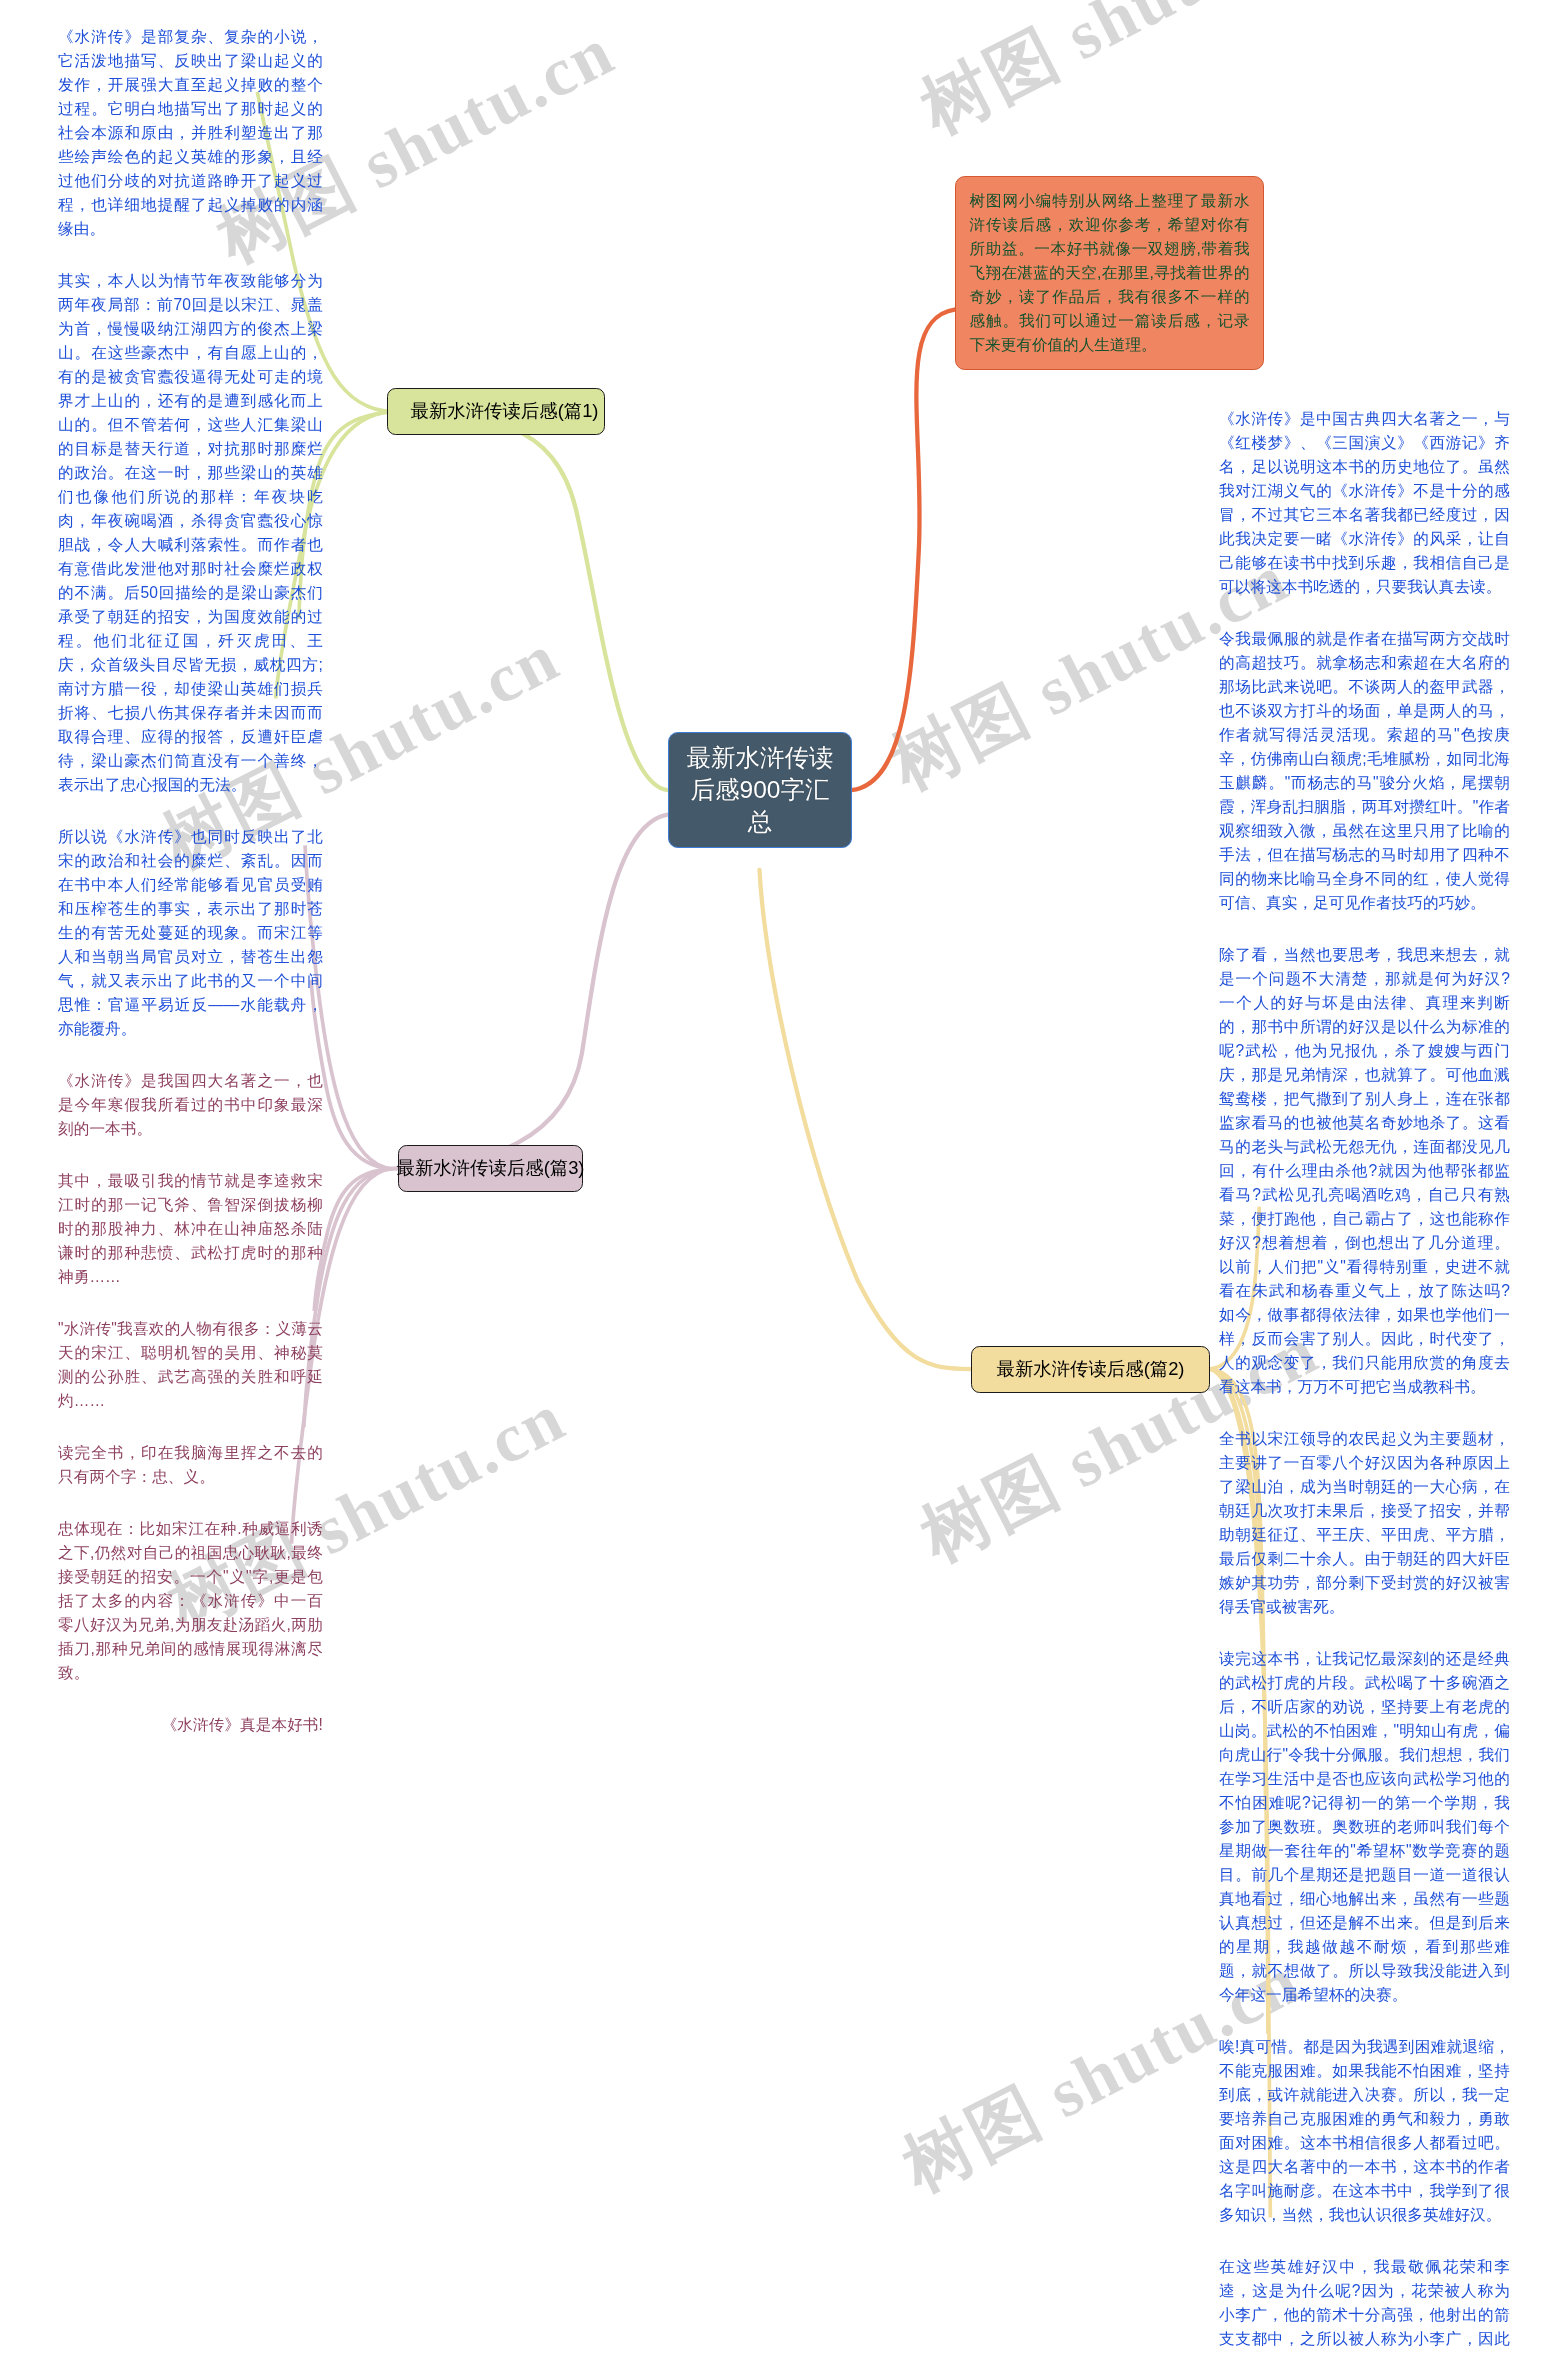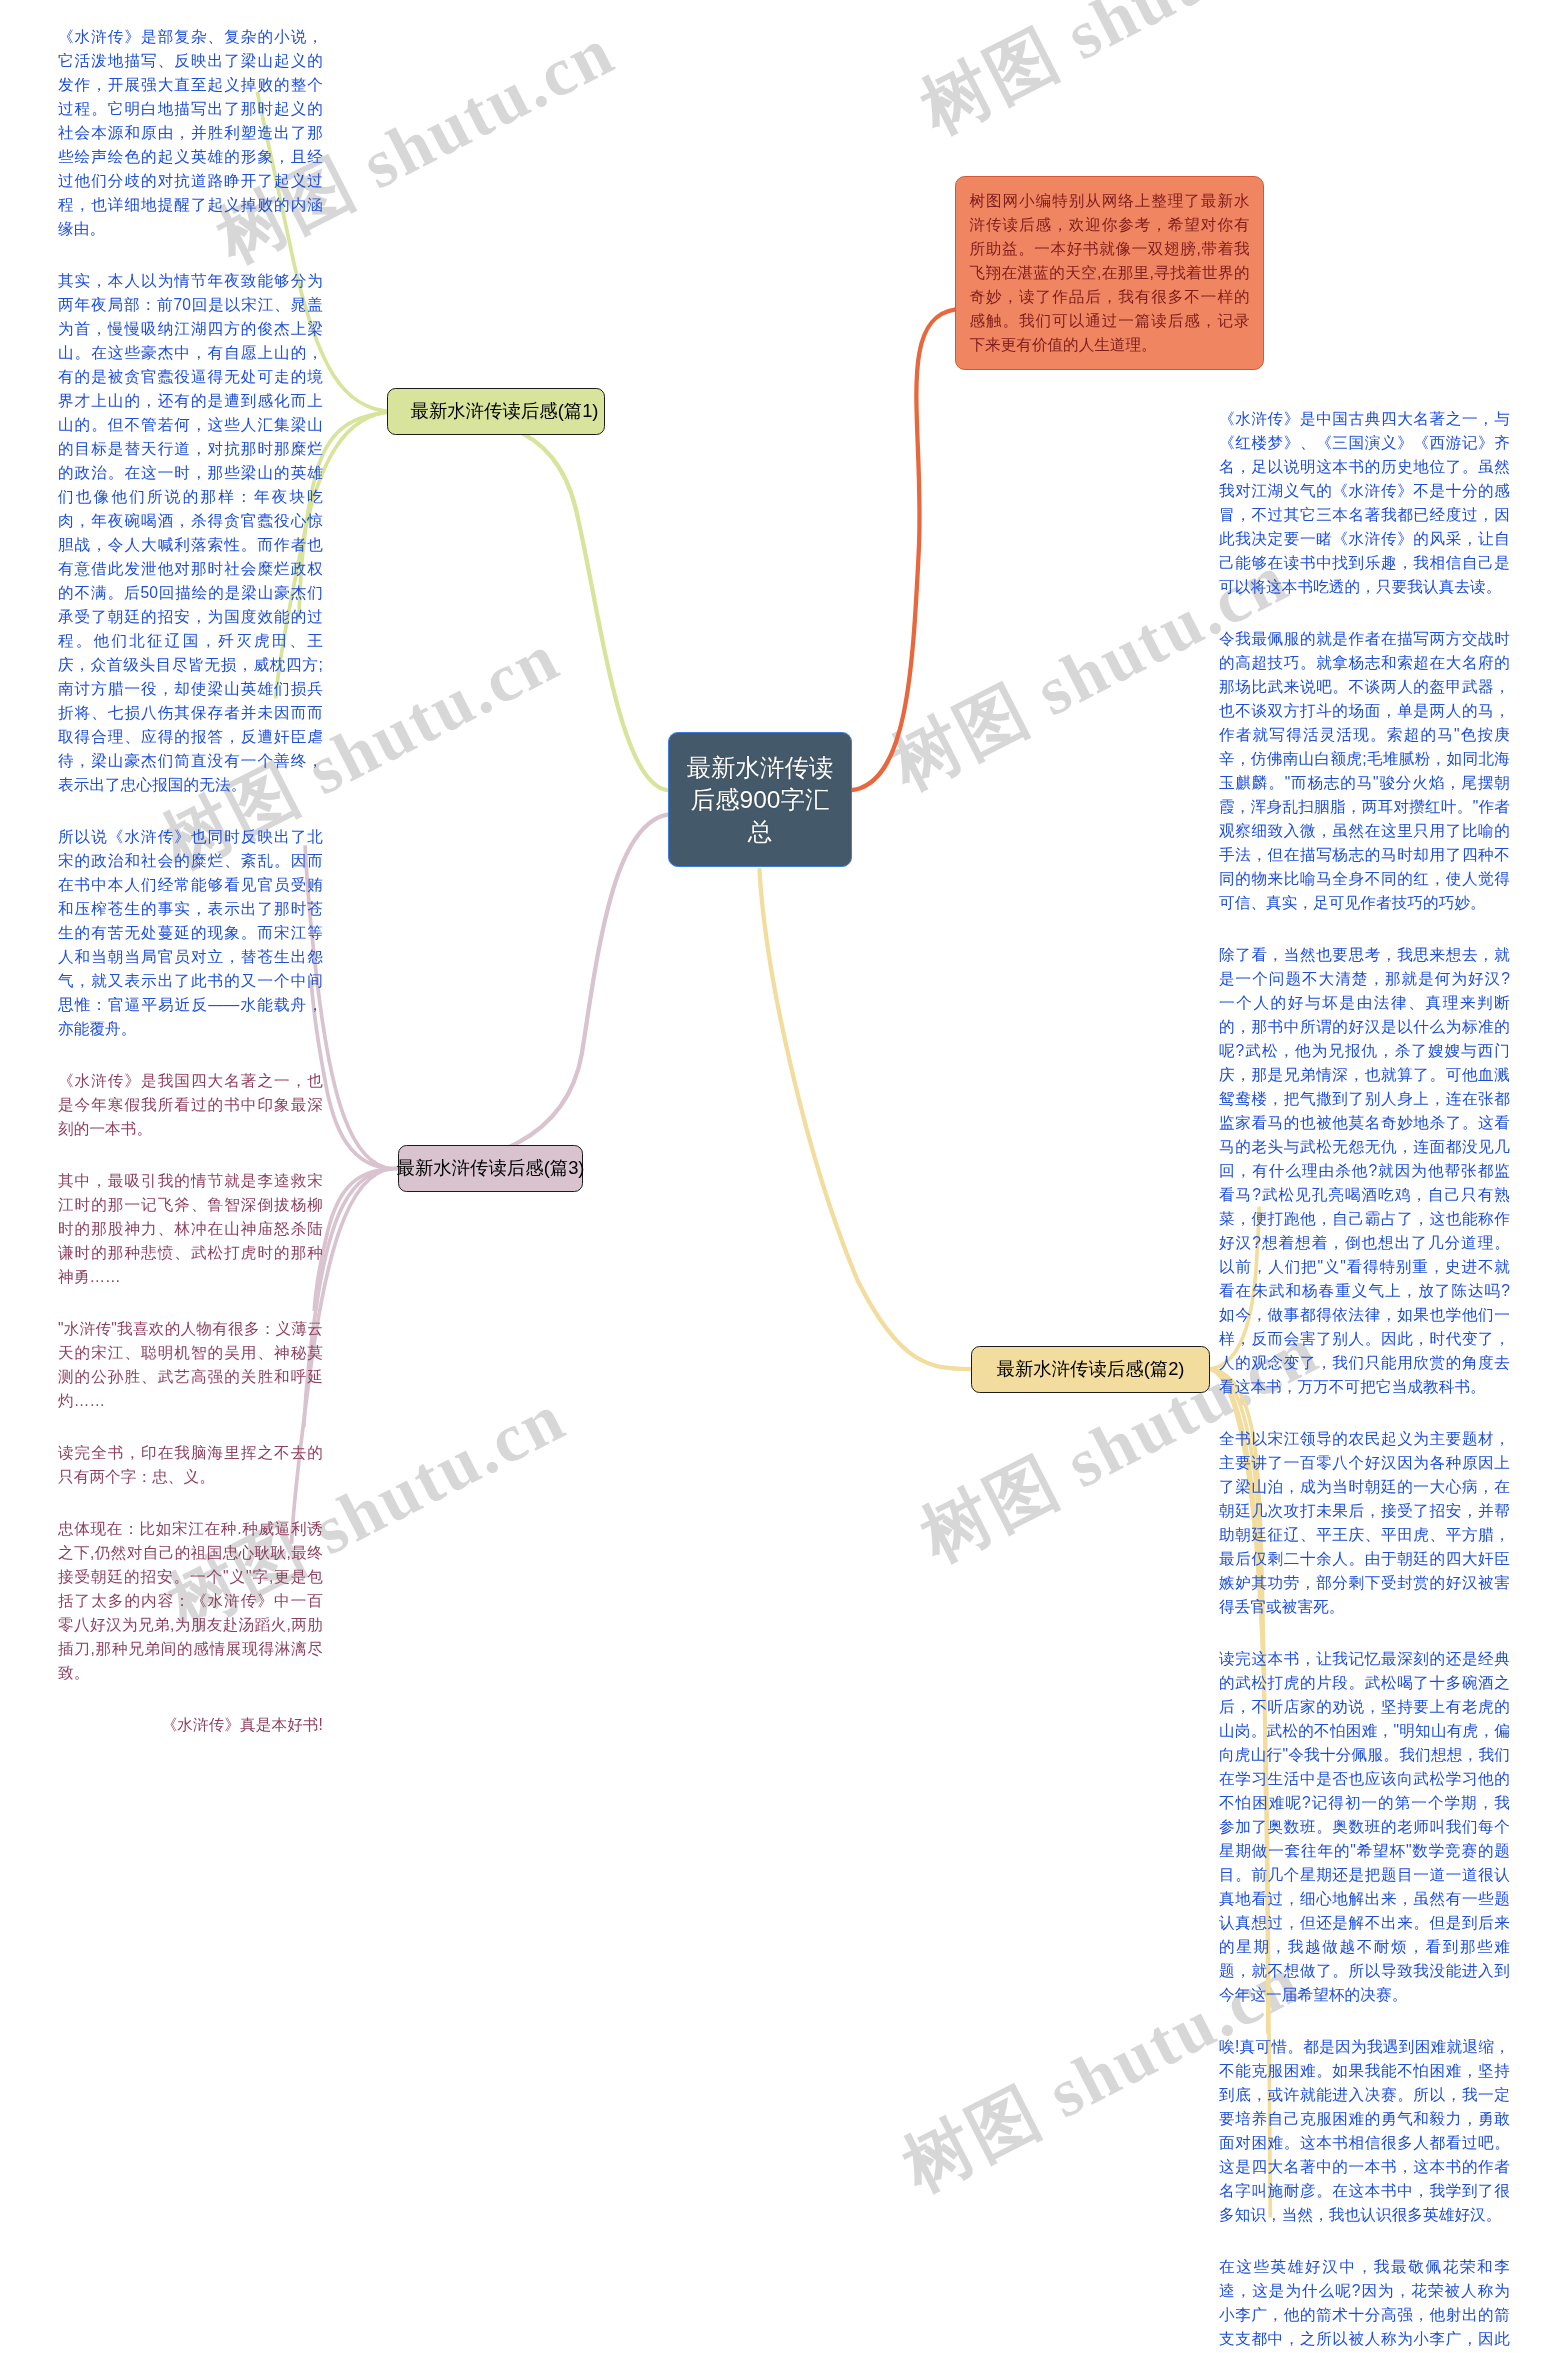--- a/index.html
+++ b/index.html
@@ -69,21 +69,21 @@
 
   #intro-box{
     position:absolute;
     background:#f08562;
     border:1.8px solid #d3582f;
     border-radius:9.8px;
     padding:12.2px 13.5px;
     box-sizing:border-box;
     font-size:15.6px;
     line-height:24px;
-    color:#7f1d1d;
+    color:#14532d;
     text-align:justify;
     text-justify:inter-ideograph;
   }
 </style>
 </head>
 <body>
 
 <div id="canvas">
 
   <div class="wm" style="left:202px;top:202px;">树图 shutu.cn</div>
@@ -121,21 +121,21 @@
     <path d="M1975,2235 C2044,2255 2066,2600 2070,3060 C2074,3420 2074,3550 2074,3620" stroke="#f2dc9e" stroke-width="6" fill="none"></path>
 
     <path d="M640,672 C700,640 780,640 860,660" stroke="#d8e49b" stroke-width="5" fill="none" opacity="0"></path>
     <path d="M1975,900 C2030,880 2040,830 2042,780" stroke="#d8e49b" stroke-width="6" fill="none" opacity="0"></path>
   </svg>
 
   <div id="intro-box" style="left:955px;top:176px;width:309px;">
     <span>树图网小编特别从网络上整理了最新水浒传读后感，欢迎你参考，希望对你有所助益。一本好书就像一双翅膀,带着我飞翔在湛蓝的天空,在那里,寻找着世界的奇妙，读了作品后，我有很多不一样的感触。我们可以通过一篇读后感，记录下来更有价值的人生道理。</span>
   </div>
 
-  <div id="root-node" class="node" style="left:668px;top:732px;width:184px;height:135px;">
+  <div id="root-node" class="node" style="left:668px;top:732px;width:184px;height:116px;">
     <span>最新水浒传读后感900字汇总</span>
   </div>
 
   <div class="node br1" style="left:387px;top:388px;width:218px;height:47px;padding-left:28px;">
     <span>最新水浒传读后感(篇1)</span>
   </div>
 
   <div class="node br3" style="left:398px;top:1145px;width:185px;height:47px;">
     <span>最新水浒传读后感(篇3)</span>
   </div>

